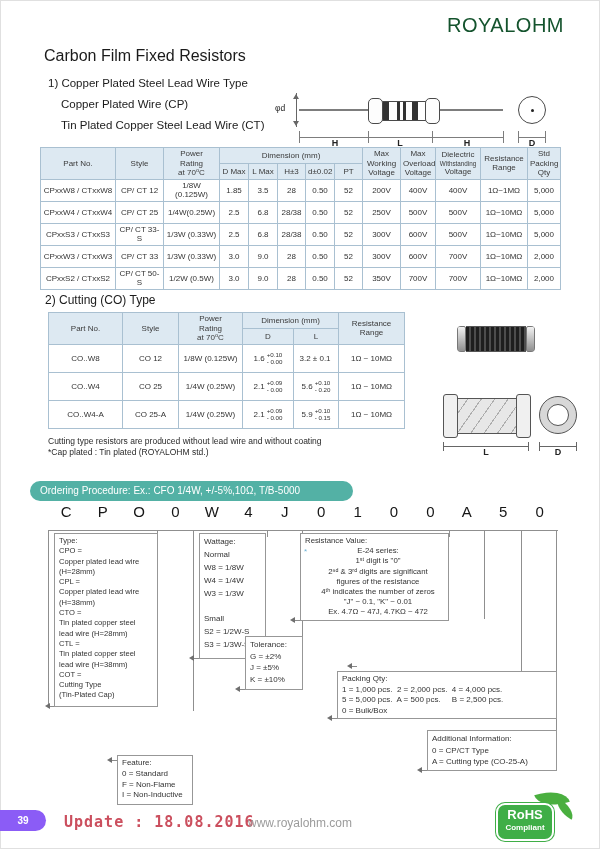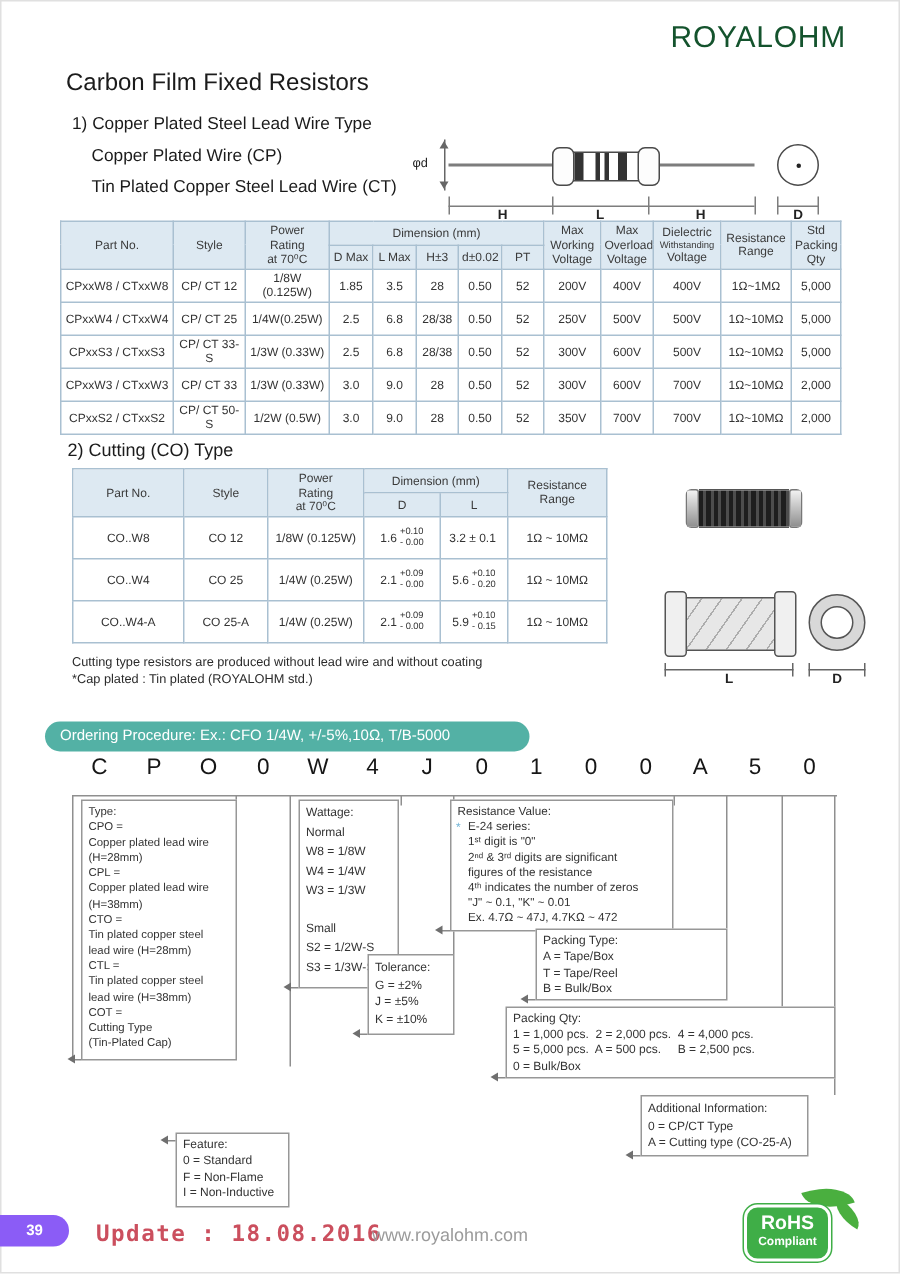--- a/index.html
+++ b/index.html
@@ -71,25 +71,25 @@
   .letters span{flex:1;text-align:center;font-size:15px;color:#161616;}
   .rule{left:48px;top:530px;width:510px;height:1px;background:#8f8f8f;}
   .vl{width:1px;background:#8f8f8f;}
   .obox{position:absolute;border:1px solid #979797;background:#fff;font-size:8px;line-height:11px;color:#333;
         padding:2px 4px;box-sizing:border-box;white-space:pre-line;}
   #box-type{left:54px;top:533px;width:104px;height:174px;font-size:7.6px;line-height:10.3px;}
   #box-feature{left:117px;top:711px;width:76px;height:50px;line-height:10.8px;margin-top:44px;}
   #box-wattage{left:199px;top:533px;width:67px;height:126px;line-height:12.9px;}
   #box-tolerance{left:245px;top:636px;width:58px;height:54px;line-height:11.5px;}
   #box-resistance{left:300px;top:533px;width:149px;height:88px;font-size:7.8px;line-height:10.2px;white-space:normal;}
-  #box-resistance .rbody{white-space:pre-line;margin-left:7px;}
+  #box-resistance .rbody{white-space:pre-line;margin-left:7px;text-align:center;}
   #box-resistance .rbullet{position:absolute;left:3px;top:13px;color:#6fb3d6;font-size:8px;}
   #box-ptype{left:357px;top:619px;width:128px;height:48px;line-height:10.8px;}
   #box-pqty{left:337px;top:671px;width:220px;height:48px;line-height:10.6px;white-space:pre;}
-  #box-add{left:427px;top:730px;width:112px;height:41px;line-height:11.5px;}
+  #box-add{left:427px;top:730px;width:130px;height:41px;line-height:11.5px;}
 
   .arr{position:absolute;height:0;border-bottom:1px solid #8a8a8a;}
   .arr::before{content:"";position:absolute;left:-5px;top:-3px;border:3px solid transparent;border-right:5px solid #6f6f6f;}
 
   
   .pgpill{left:0;top:810px;width:46px;height:21px;background:#8b5cf6;border-radius:0 11px 11px 0;
           color:#fff;font-size:10px;font-weight:700;text-align:center;line-height:21px;}
   .update{left:64px;top:813px;font-family:"DejaVu Sans Mono",monospace;font-size:15px;letter-spacing:1px;
           color:#cb4f5e;font-weight:700;}
   .web{left:0;right:0;top:816px;text-align:center;font-size:12px;color:#9b9b9b;}
@@ -463,24 +463,20 @@
     <div>Resistance Value:</div>
     <span class="rbullet">*</span>
     <div class="rbody">E-24 series:
 1ˢᵗ digit is "0"
 2ⁿᵈ &amp; 3ʳᵈ digits are significant
 figures of the resistance
 4ᵗʰ indicates the number of zeros
 "J" ~ 0.1, "K" ~ 0.01
 Ex. 4.7Ω ~ 47J, 4.7KΩ ~ 472</div>
   </div>
-  <div class="obox" id="box-ptype">Packing Type:
-A = Tape/Box
-T = Tape/Reel
-B = Bulk/Box</div>
   <div class="obox" id="box-pqty">Packing Qty:
 1 = 1,000 pcs.  2 = 2,000 pcs.  4 = 4,000 pcs.
 5 = 5,000 pcs.  A = 500 pcs.     B = 2,500 pcs.
 0 = Bulk/Box</div>
   <div class="obox" id="box-add">Additional Information:
 0 = CP/CT Type
 A = Cutting type (CO-25-A)</div>
 
   <div class="arr" style="left:47px;top:706px;width:7px;"></div>
   <div class="arr" style="left:109px;top:760px;width:8px;"></div>

